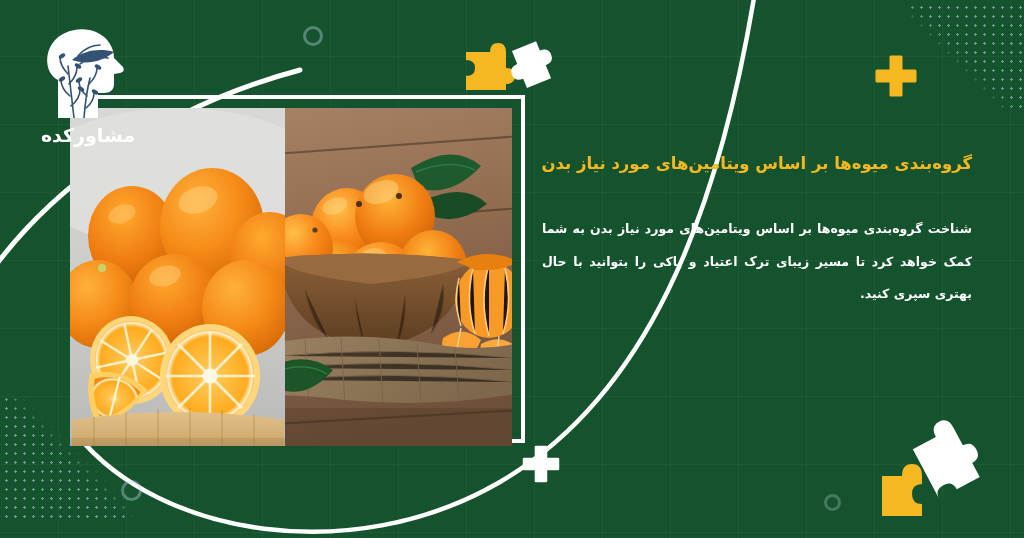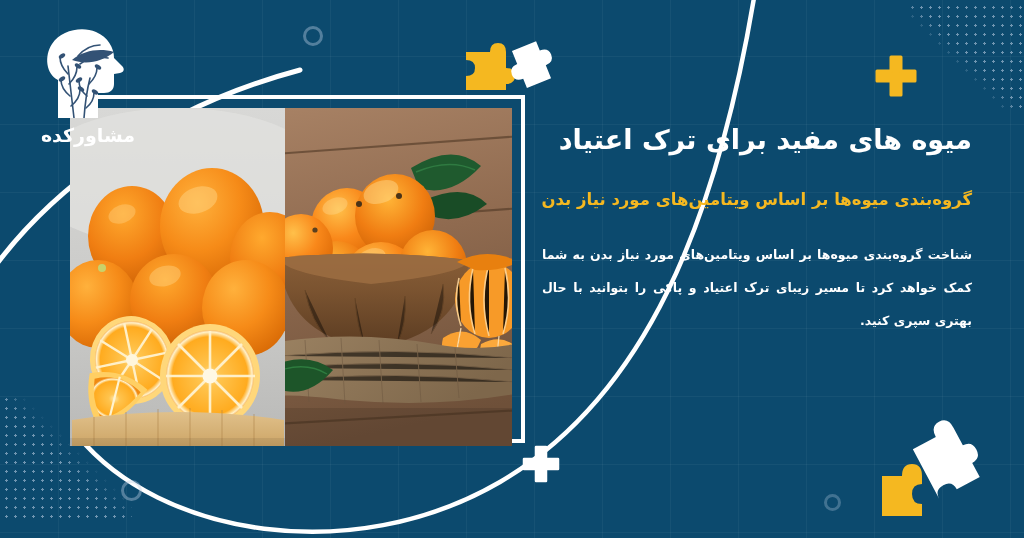--- a/index.html
+++ b/index.html
@@ -9,21 +9,21 @@
     height: 538px;
     overflow: hidden;
     background: #2f4d72;
     font-family: "DejaVu Sans", "Liberation Sans", sans-serif;
   }
 
   #banner {
     position: relative;
     width: 1024px;
     height: 538px;
-    background: #0c4a6e;
+    background: #14532d;
     overflow: hidden;
   }
 
   
   .grid-overlay {
     position: absolute;
     inset: 0;
     background-image:
       linear-gradient(to right, rgba(255,255,255,0.045) 1px, transparent 1px),
       linear-gradient(to bottom, rgba(255,255,255,0.045) 1px, transparent 1px);
@@ -137,21 +137,21 @@
   .subhead {
     margin-top: 30px;
     color: #f5b820;
     font-size: 16.5px;
     font-weight: 700;
     line-height: 1.5;
     white-space: nowrap;
     text-align: center;
   }
   .body-copy {
-    margin-top: 26px;
+    margin-top: 36px;
     color: #ffffff;
     font-size: 12.5px;
     font-weight: 700;
     line-height: 2.62;
     text-align: justify;
     text-align-last: right;
   }
 </style>
 </head>
 <body>
@@ -500,18 +500,17 @@
 
   <svg class="plus plus-bc" viewBox="0 0 38 38">
     <path d="M 14 2 H 24 V 14 H 36 V 24 H 24 V 36 H 14 V 24 H 2 V 14 H 14 Z" fill="#ffffff" stroke="#ffffff" stroke-width="2.5" stroke-linejoin="round"></path>
   </svg>
 
   <div class="ring ring-a"></div>
   <div class="ring ring-b"></div>
   <div class="ring ring-c"></div>
 
   <div class="text-col">
-    <h1 class="headline">میوه های مفید برای ترک اعتیاد</h1>
     <h2 class="subhead">گروه‌بندی میوه‌ها بر اساس ویتامین‌های مورد نیاز بدن</h2>
     <p class="body-copy">شناخت گروه‌بندی میوه‌ها بر اساس ویتامین‌های مورد نیاز بدن به شما کمک خواهد کرد تا مسیر زیبای ترک اعتیاد و پاکی را بتوانید با حال بهتری سپری کنید.</p>
   </div>
 
 </div>
 
 </body></html>

